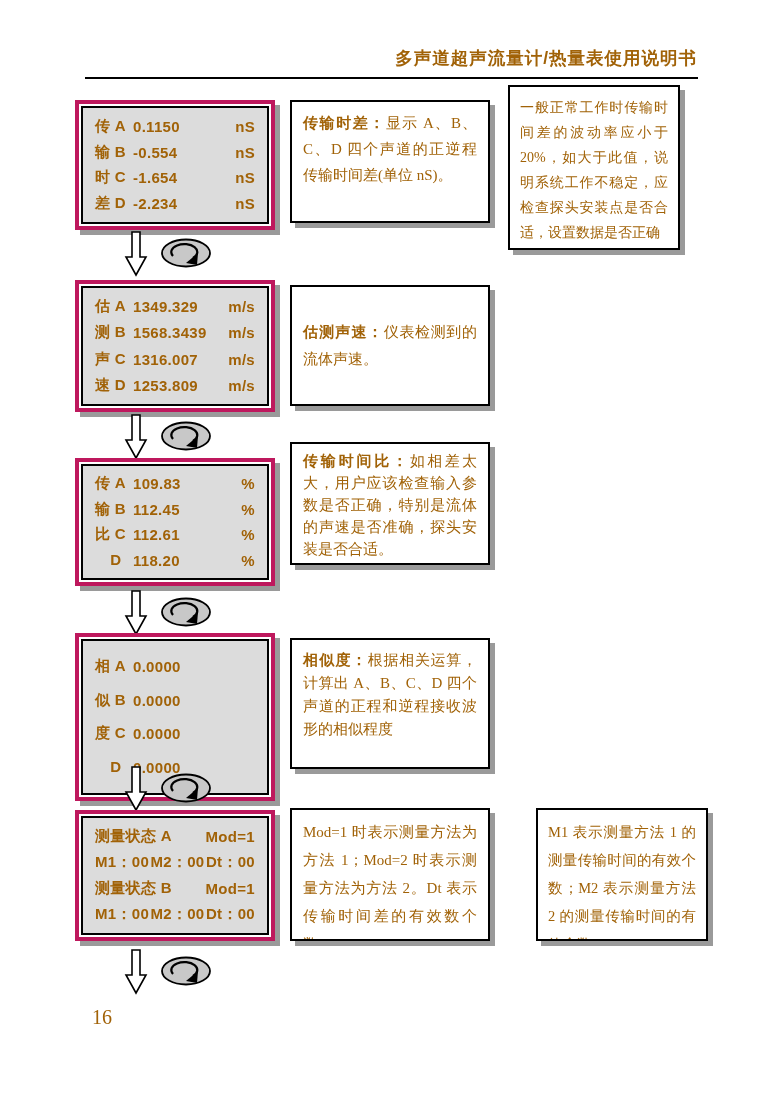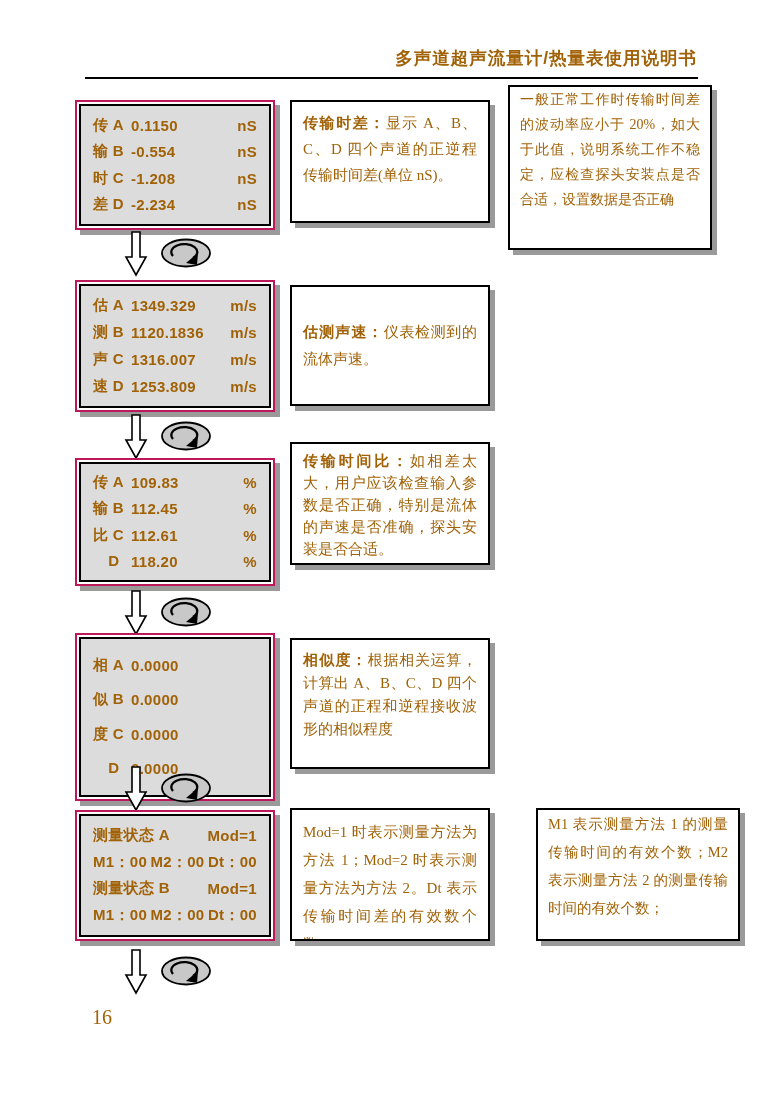--- a/index.html
+++ b/index.html
@@ -4,37 +4,37 @@
 <style>
   html,body{margin:0;padding:0;background:#ffffff;}
   .page{position:relative;width:780px;height:1102px;background:#ffffff;overflow:hidden;
         font-family:"Liberation Sans",sans-serif;color:#a16207;}
   .title{position:absolute;left:85px;top:46px;width:612px;text-align:right;
          font-size:17.5px;font-weight:bold;letter-spacing:1px;}
   .rule{position:absolute;left:85px;top:77px;width:613px;border-top:2.5px solid #000;}
 
   
   .dbox{position:absolute;left:75px;width:200px;box-sizing:border-box;background:#fff;
-        border:2px solid #be185d;padding:2px;box-shadow:5px 5px 0 #9a9a9a;}
+        border:4px solid #be185d;padding:2px;box-shadow:5px 5px 0 #9a9a9a;}
   .dbox-in{height:100%;box-sizing:border-box;border:2.5px solid #000;background:#dcdcdc;
         display:flex;flex-direction:column;justify-content:space-evenly;padding:2px 12px;}
   .dline{display:flex;align-items:center;font-weight:bold;font-size:15px;letter-spacing:.3px;}
   .dl{width:38px;white-space:pre;}
   .dv{flex:1;}
   .du{text-align:right;white-space:pre;}
   .r5 .dline{justify-content:space-between;}
   .r5 .dl{width:auto;}
   .r5 .dv{flex:0 0 auto;}
 
   
   .nbox{position:absolute;left:290px;width:200px;box-sizing:border-box;background:#fff;
         border:2px solid #000;padding:8px 11px;font-family:"Liberation Serif",serif;
         font-size:15px;text-align:justify;box-shadow:5px 5px 0 #9a9a9a;overflow:hidden;}
-  .sbox{position:absolute;left:508px;width:204px;box-sizing:border-box;background:#fff;
-        border:2px solid #000;padding:0 10px;font-family:"Liberation Serif",serif;
+  .sbox{position:absolute;left:508px;width:172px;box-sizing:border-box;background:#fff;
+        border:2px solid #000;padding:8px 10px;font-family:"Liberation Serif",serif;
         font-size:14px;text-align:justify;box-shadow:5px 5px 0 #9a9a9a;overflow:hidden;}
   .nbox b{font-family:"Liberation Sans",sans-serif;letter-spacing:.5px;}
   .center{display:flex;flex-direction:column;justify-content:center;}
   .lh22{line-height:22px}.lh23{line-height:23px}.lh25{line-height:25px}
   .lh26{line-height:26px}.lh27{line-height:27px}.lh28{line-height:28px}
 
   
   .trans{position:absolute;left:124px;display:flex;gap:12px;align-items:flex-start;}
   .trans .knob{margin-top:5px;display:inline-block;}
   .pagenum{position:absolute;left:92px;top:1006px;font-family:"Liberation Serif",serif;font-size:20px;}
@@ -54,21 +54,21 @@
         <span class="dv">0.1150</span>
         <span class="du">nS</span>
       </div>
       <div class="dline">
         <span class="dl">输 B</span>
         <span class="dv">-0.554</span>
         <span class="du">nS</span>
       </div>
       <div class="dline">
         <span class="dl">时 C</span>
-        <span class="dv">-1.208</span>
+        <span class="dv">-1.654</span>
         <span class="du">nS</span>
       </div>
       <div class="dline">
         <span class="dl">差 D</span>
         <span class="dv">-2.234</span>
         <span class="du">nS</span>
       </div>
     </div>
   </div>
   <div class="nbox lh26" style="top:100px;height:123px;">
@@ -95,21 +95,21 @@
 
   <div class="dbox" style="top:280px;height:132px;">
     <div class="dbox-in">
       <div class="dline">
         <span class="dl">估 A</span>
         <span class="dv">1349.329</span>
         <span class="du">m/s</span>
       </div>
       <div class="dline">
         <span class="dl">测 B</span>
-        <span class="dv">1120.1836</span>
+        <span class="dv">1568.3439</span>
         <span class="du">m/s</span>
       </div>
       <div class="dline">
         <span class="dl">声 C</span>
         <span class="dv">1316.007</span>
         <span class="du">m/s</span>
       </div>
       <div class="dline">
         <span class="dl">速 D</span>
         <span class="dv">1253.809</span>

